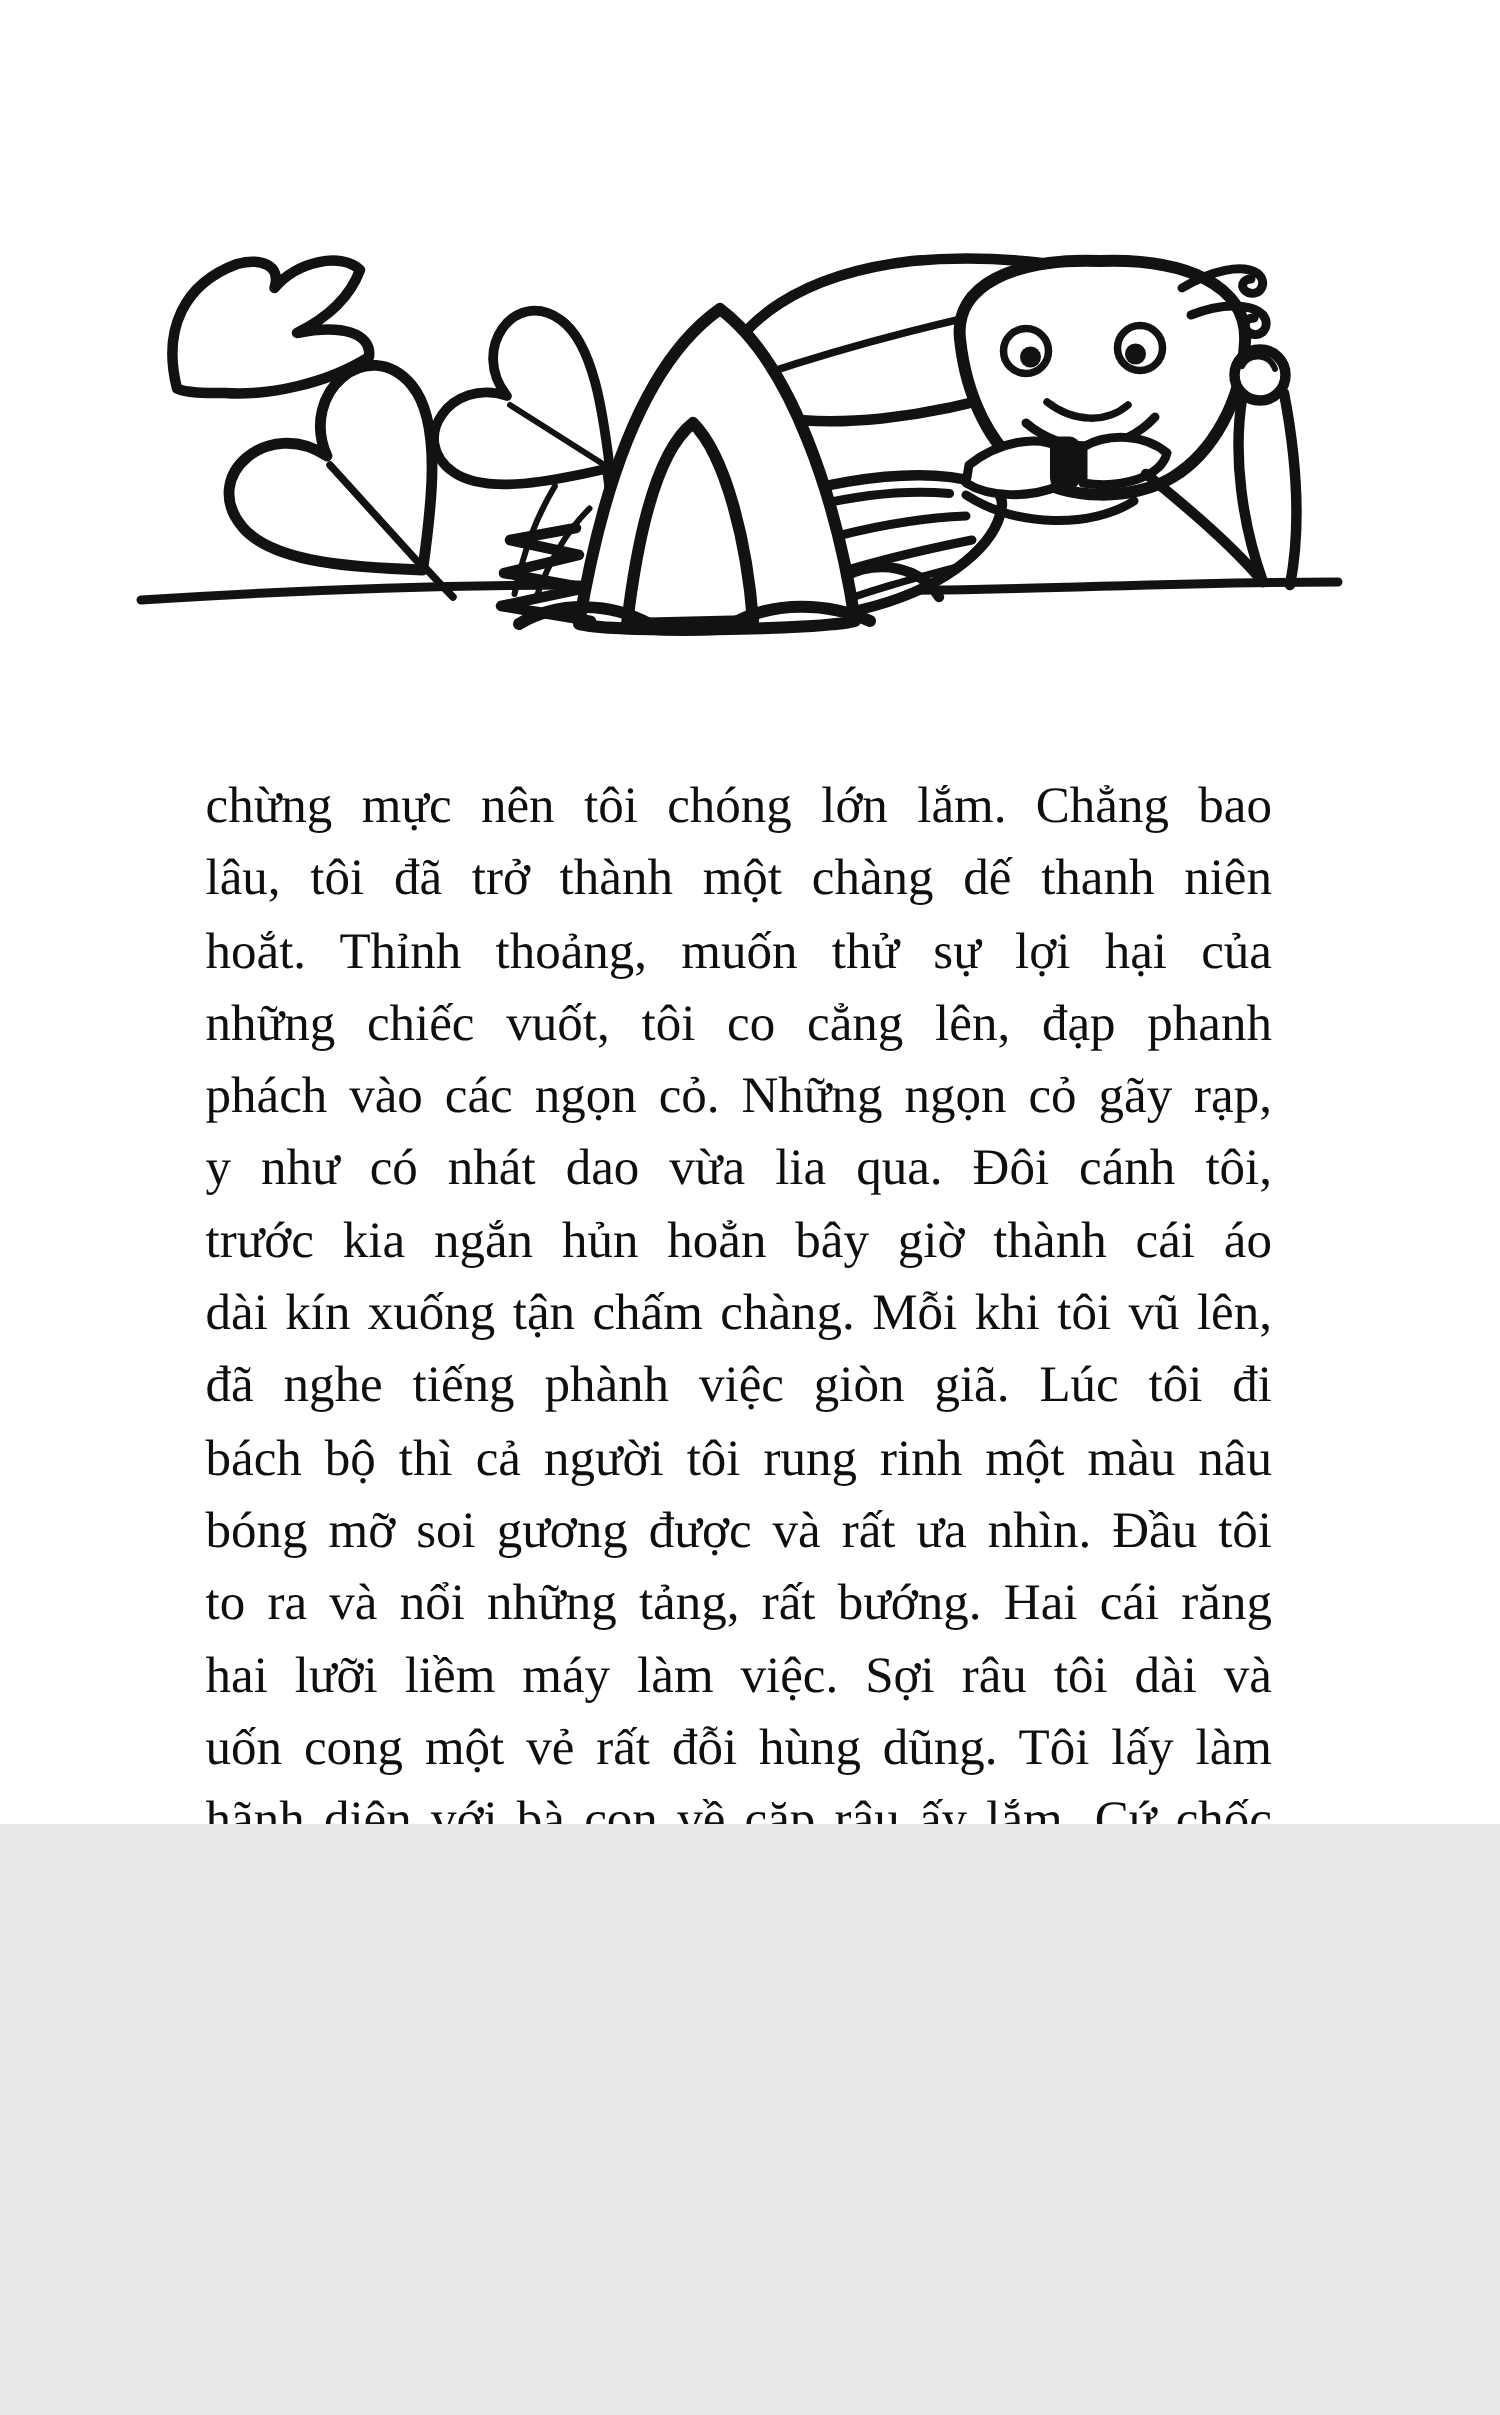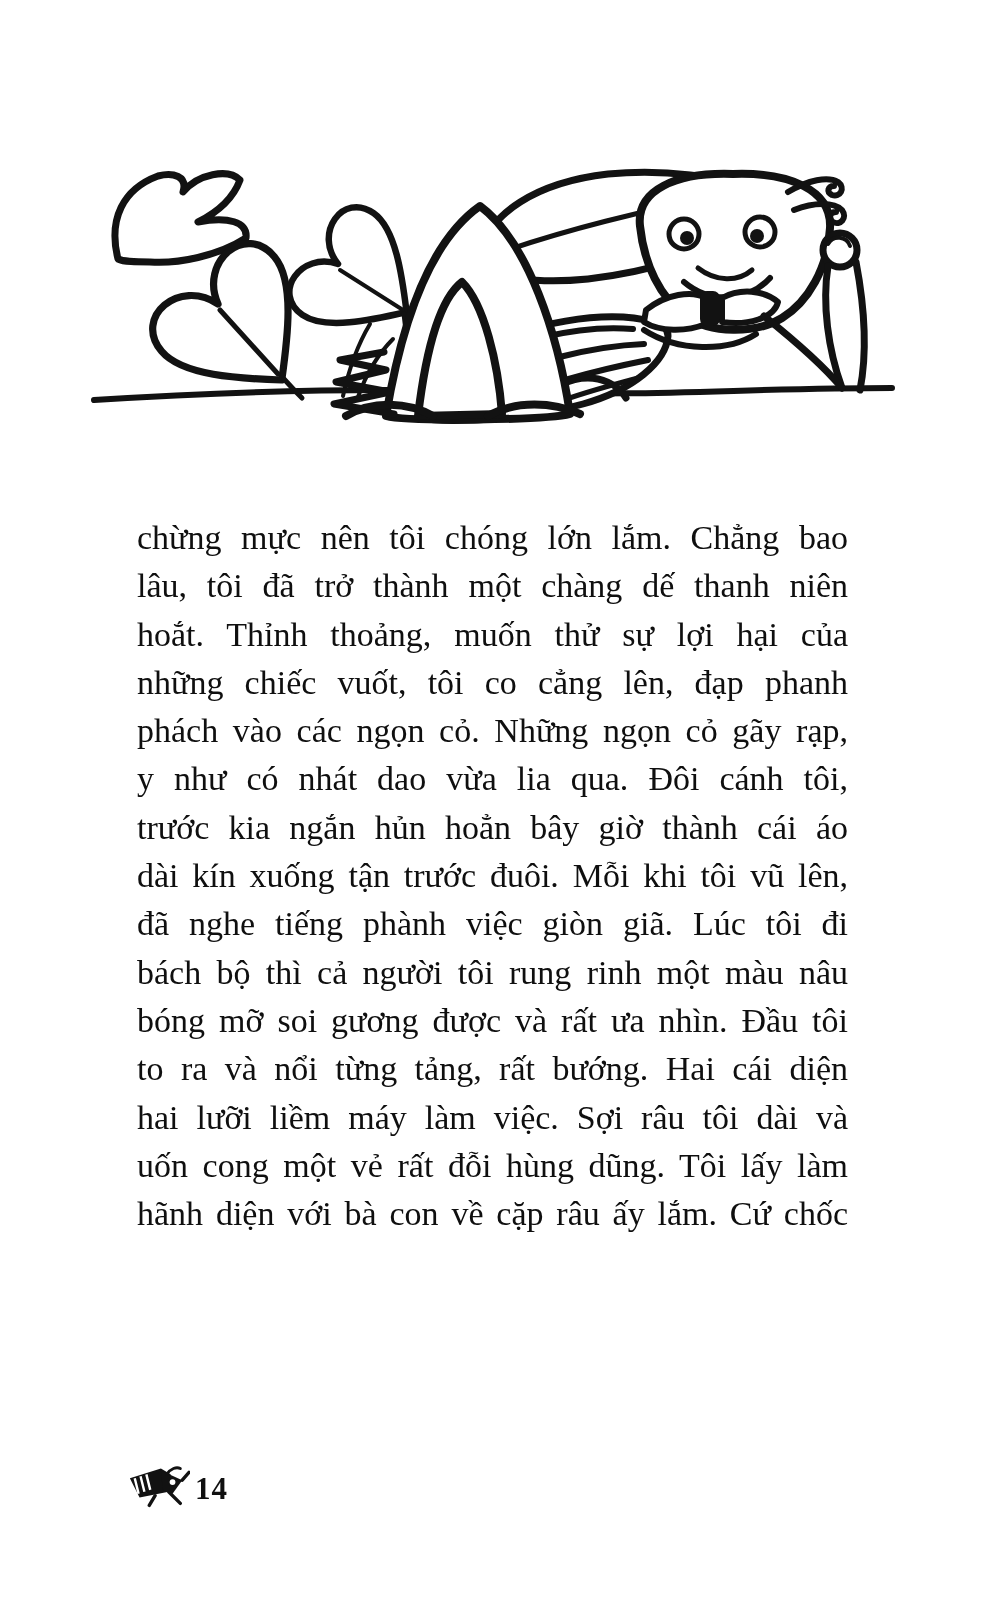--- a/index.html
+++ b/index.html
@@ -1,18 +1,18 @@
 <!DOCTYPE html>
 <html><head>
 <meta charset="utf-8">
 <style>
   html,body{margin:0;padding:0;background:#e8e8e8;}
   .page{
     position:relative;
-    width:1000px;height:1610px;
+    width:1000px;height:1216px;
     margin:0 auto;
     background:#ffffff;
     overflow:hidden;
     font-family:"Liberation Serif", serif;
   }
   .illustration{
     position:absolute;left:88px;top:162px;
     width:818px;height:276px;
   }
   .illustration svg{width:100%;height:100%;}
@@ -114,25 +114,25 @@
   </div>
 
   <div class="textblock">
     <div class="line">chừng mực nên tôi chóng lớn lắm. Chẳng bao</div>
     <div class="line">lâu, tôi đã trở thành một chàng dế thanh niên</div>
     <div class="line">hoắt. Thỉnh thoảng, muốn thử sự lợi hại của</div>
     <div class="line">những chiếc vuốt, tôi co cẳng lên, đạp phanh</div>
     <div class="line">phách vào các ngọn cỏ. Những ngọn cỏ gãy rạp,</div>
     <div class="line">y như có nhát dao vừa lia qua. Đôi cánh tôi,</div>
     <div class="line">trước kia ngắn hủn hoẳn bây giờ thành cái áo</div>
-    <div class="line">dài kín xuống tận trước đuôi. Mỗi khi tôi vũ lên,</div>
+    <div class="line">dài kín xuống tận chấm chàng. Mỗi khi tôi vũ lên,</div>
     <div class="line">đã nghe tiếng phành việc giòn giã. Lúc tôi đi</div>
     <div class="line">bách bộ thì cả người tôi rung rinh một màu nâu</div>
     <div class="line">bóng mỡ soi gương được và rất ưa nhìn. Đầu tôi</div>
-    <div class="line">to ra và nổi từng tảng, rất bướng. Hai cái diện</div>
+    <div class="line">to ra và nổi những tảng, rất bướng. Hai cái răng</div>
     <div class="line">hai lưỡi liềm máy làm việc. Sợi râu tôi dài và</div>
     <div class="line">uốn cong một vẻ rất đỗi hùng dũng. Tôi lấy làm</div>
     <div class="line">hãnh diện với bà con về cặp râu ấy lắm. Cứ chốc</div>
   </div>
 
   <div class="footer">
     <svg class="footer-icon" viewBox="0 0 66 50" aria-hidden="true">
       <path class="solid" d="M4,18 L36,8 L46,14 L44,32 L14,38 Z"></path>
       <path d="M9,18 L13,34 M15,16 L19,32 M21,14 L25,30" stroke="#ffffff" stroke-width="2.5" fill="none"></path>
       <path class="solid" d="M36,10 L58,20 L48,34 L38,30 Z"></path>

